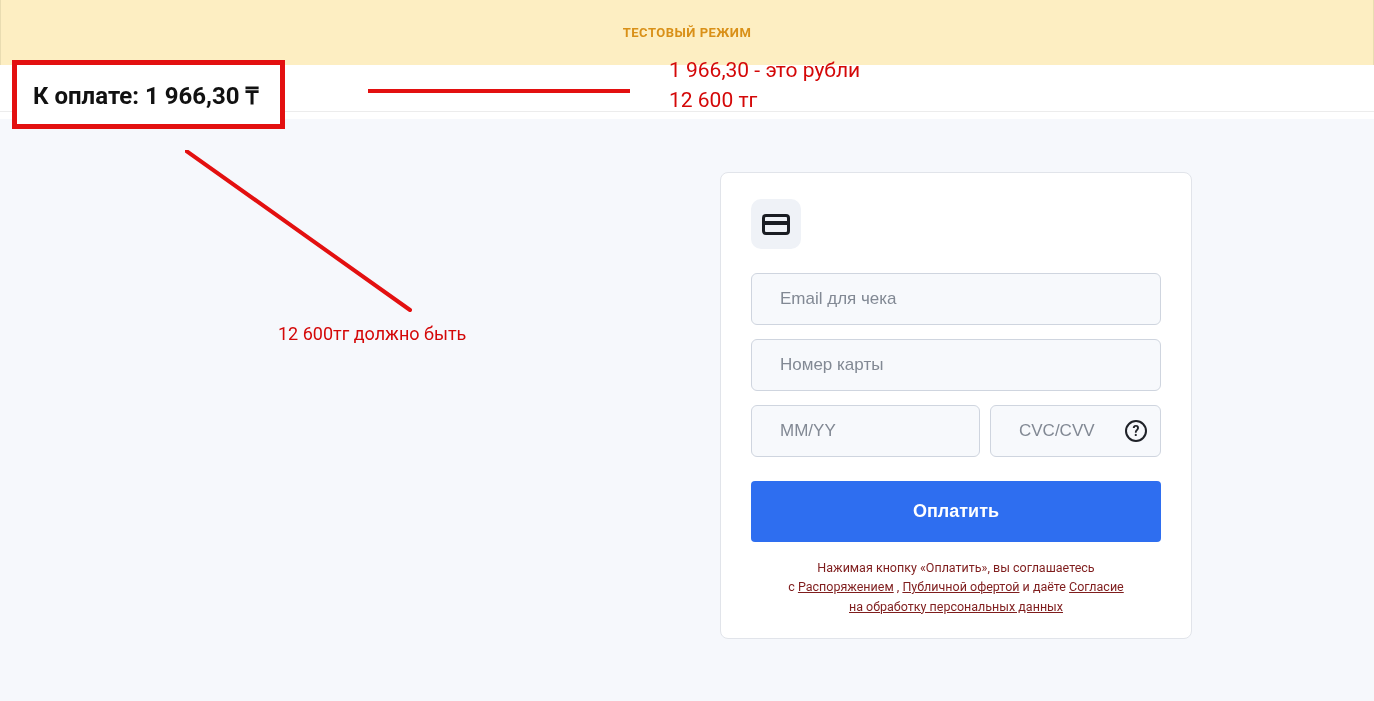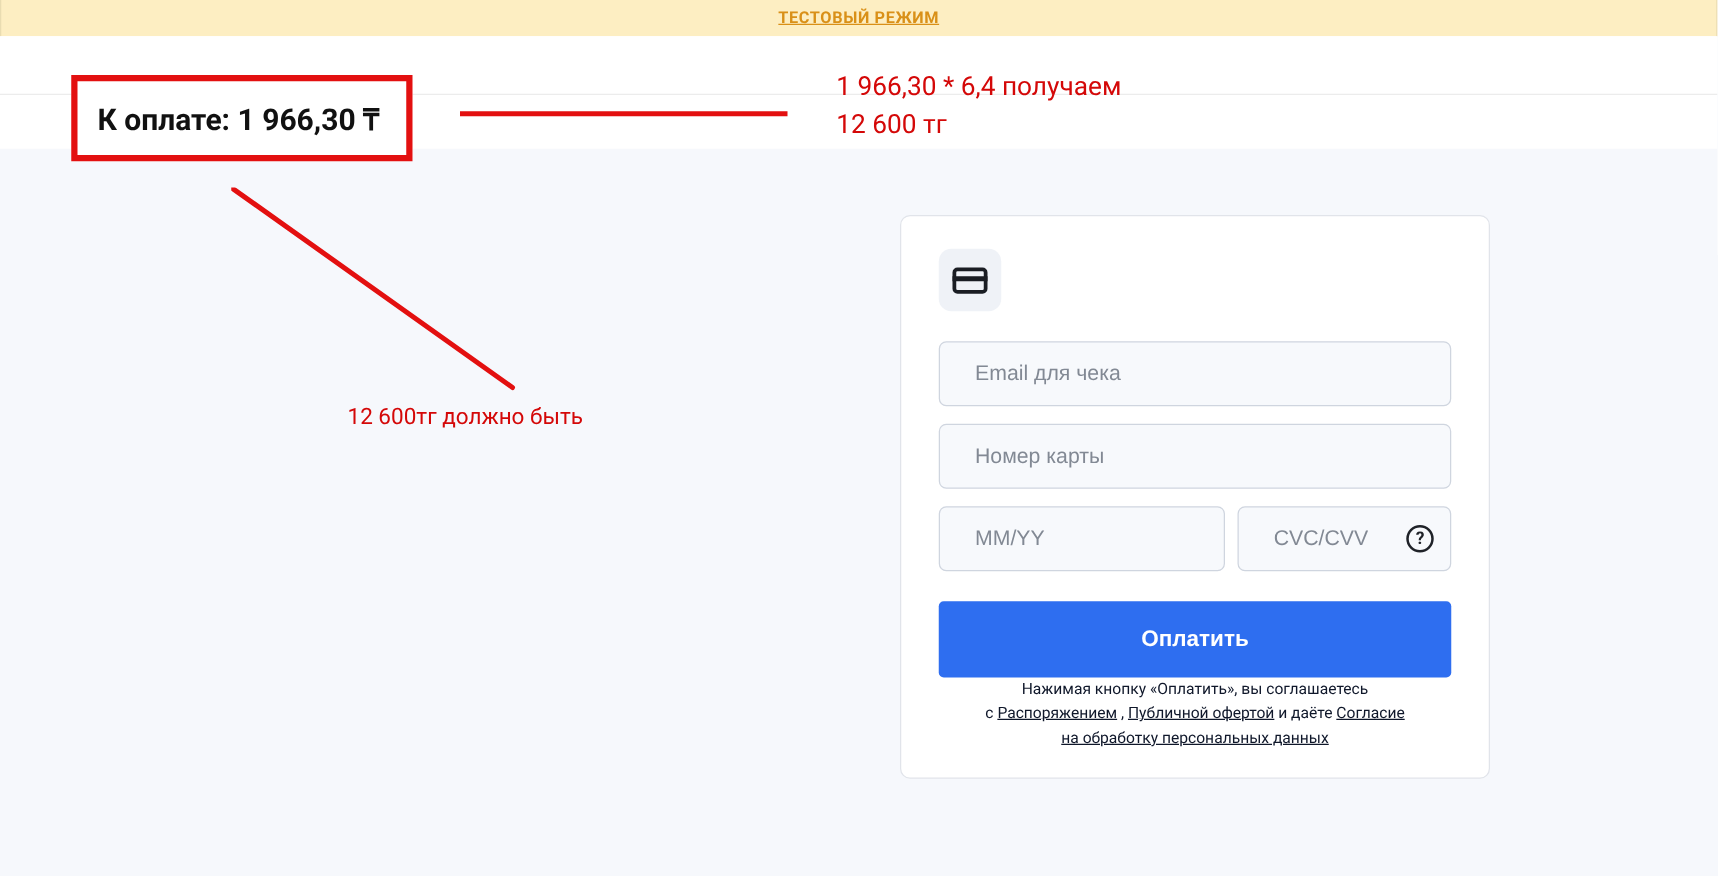--- a/index.html
+++ b/index.html
@@ -11,40 +11,38 @@
       height: 701px;
       width: 1374px;
     }
     .test-banner {
       background: #fdeec2;
       color: #d99018;
       font-weight: 700;
       font-size: 13px;
       letter-spacing: 0.5px;
       text-align: center;
-      padding: 7px 0;
+      padding: 25px 0;
       border-left: 1px solid #e9dcb1;
       border-right: 1px solid #e9dcb1;
-      text-decoration: underline;
     }
     .header-row {
       background: #fff;
       border-bottom: 1px solid #ececec;
       padding: 20px 0 26px 0;
       position: relative;
     }
     .to-pay-box {
       position: absolute;
       left: 12px;
       top: 60px;
       border: 5px solid #e31010;
       padding: 13px 21px 13px 16px;
       background: #fff;
       z-index: 3;
-      margin-left: 45px;
     }
     .to-pay-text {
       font-size: 24px;
       font-weight: 700;
       color: #111;
     }
     .red-hline {
       position: absolute;
       left: 368px;
       top: 89px;
@@ -176,23 +174,24 @@
       background: #2e6ef0;
       color: #fff;
       border: none;
       border-radius: 4px;
       padding: 20px 0;
       font-size: 18px;
       font-weight: 600;
       cursor: pointer;
     }
     .legal {
+      margin-top: 16px;
       text-align: center;
       font-size: 12.5px;
-      color: #0f172a;
+      color: #7f1d1d;
       line-height: 1.55;
     }
     .legal .u { text-decoration: underline; cursor: pointer; }
   </style>
 </head>
 <body>
 
 <div class="test-banner">ТЕСТОВЫЙ РЕЖИМ</div>
 
 <div class="header-row"></div>
@@ -205,21 +204,21 @@
 
 <div class="red-hline"></div>
 
 <div class="slash-line">
   <svg width="240" height="170">
     <line x1="0" y1="0" x2="225" y2="160" stroke="#e31010" stroke-width="4" stroke-linecap="round"></line>
   </svg>
 </div>
 
 <div class="calc-text">
-  <div>1 966,30 * 6,4 получаем</div>
+  <div>1 966,30 - это рубли</div>
   <div>12 600 тг</div>
 </div>
 
 <div class="should-be">12 600тг должно быть</div>
 
 <div class="card-panel">
   <div class="card-header">
     <div class="card-icon-bg">
       <div class="card-glyph"></div>
     </div>

